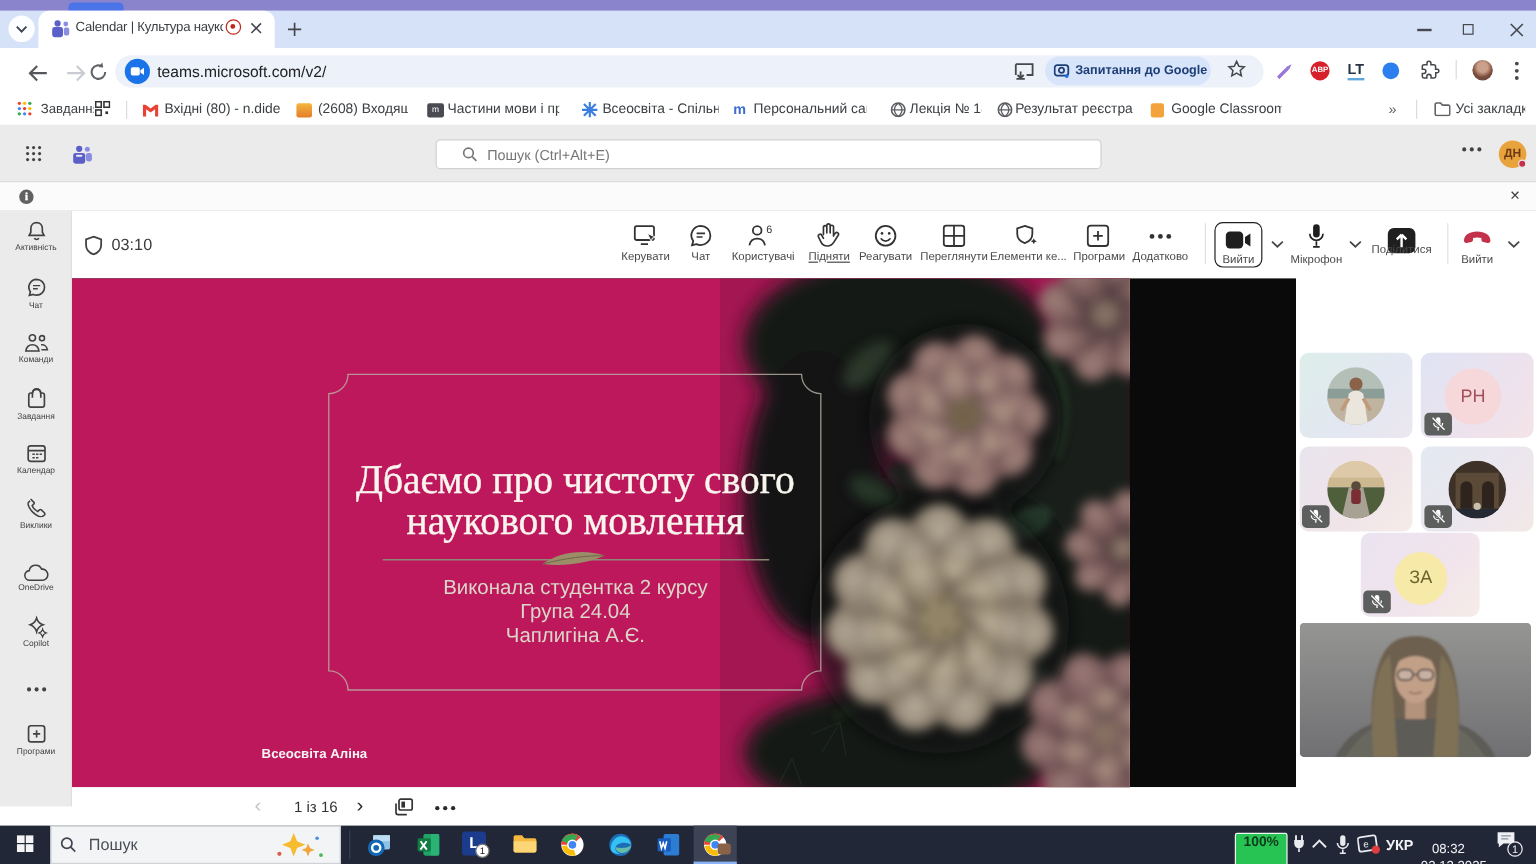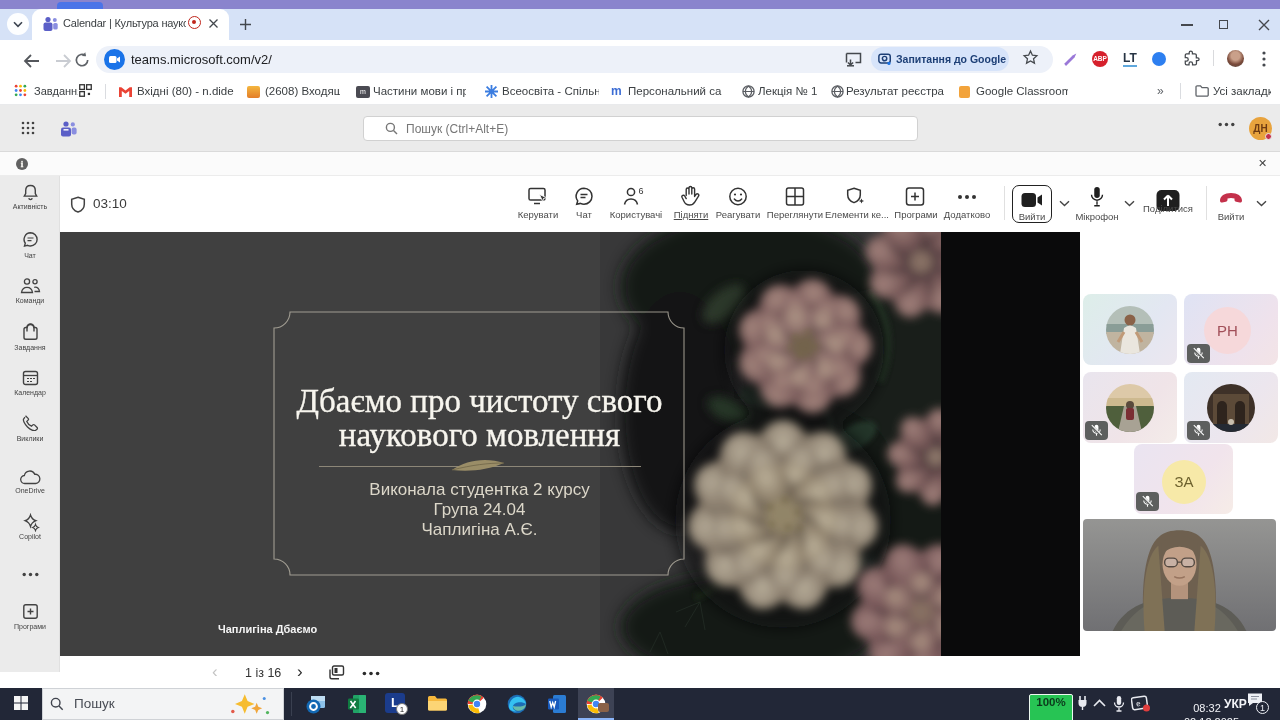--- a/index.html
+++ b/index.html
@@ -401,21 +401,21 @@
   </svg>
 
   <svg class="abs" style="left:22px;top:603px" width="17" height="17" viewBox="0 0 17 17">
     <rect x="1.8" y="1.8" width="13.4" height="13.4" rx="2" fill="none" stroke="#424242" stroke-width="1.4"></rect>
     <path d="M8.5 5.5v6M5.5 8.5h6" stroke="#424242" stroke-width="1.4"></path>
   </svg>
   <div class="sblabel" style="top:623px;">Програми</div>
 
   <div class="abs stage"></div>
 
-  <div class="abs" style="left:60px;top:232px;width:881px;height:424px;overflow:hidden;background:#404040;">
+  <div class="abs" style="left:60px;top:232px;width:881px;height:424px;overflow:hidden;background:#be185d;">
     <svg width="881" height="424" style="position:absolute;left:0;top:0;">
       <defs>
         <filter id="b3" x="-30%" y="-30%" width="160%" height="160%">
             <feGaussianBlur stdDeviation="2.5"></feGaussianBlur>
           </filter>
         <filter id="b4" x="-40%" y="-40%" width="180%" height="180%">
             <feGaussianBlur stdDeviation="5"></feGaussianBlur>
           </filter>
         <filter id="b8" x="-50%" y="-50%" width="200%" height="200%">
             <feGaussianBlur stdDeviation="8"></feGaussianBlur>
@@ -621,21 +621,21 @@
     <div style="position:absolute;left:214px;top:0;width:411px;text-align:center;color:#f7f5ee;
                 font-family:'Liberation Serif',serif;-webkit-text-stroke:0.35px #f7f5ee;">
       <div style="position:absolute;top:150px;width:411px;font-size:34px;white-space:nowrap;left:0;transform:scaleX(0.97);">Дбаємо про чистоту свого</div>
       <div style="position:absolute;top:184px;width:411px;font-size:34px;white-space:nowrap;left:0;transform:scaleX(0.97);">наукового мовлення</div>
     </div>
     <div style="position:absolute;left:214px;top:0;width:411px;text-align:center;color:#dcd7c9;font-family:'Liberation Sans',sans-serif;">
       <div style="position:absolute;top:248px;width:411px;font-size:17px;left:0;">Виконала студентка 2 курсу</div>
       <div style="position:absolute;top:268px;width:411px;font-size:17px;left:0;">Група 24.04</div>
       <div style="position:absolute;top:288px;width:411px;font-size:17px;left:0;">Чаплигіна А.Є.</div>
     </div>
-    <div style="position:absolute;left:158px;top:391px;font-size:11px;font-weight:bold;color:#f5f5f5;">Чаплигіна Дбаємо</div>
+    <div style="position:absolute;left:158px;top:391px;font-size:11px;font-weight:bold;color:#f5f5f5;">Всеосвіта Аліна</div>
   </div>
   <div class="abs bottomnav"></div>
 
   <div class="abs" style="left:212px;top:662px;font-size:17px;color:#c4c4c4;">‹</div>
   <div class="abs" style="left:245px;top:666px;font-size:12.5px;color:#333;">1 із 16</div>
   <div class="abs" style="left:297px;top:662px;font-size:17px;color:#2b2b2b;">›</div>
   <svg class="abs" style="left:328px;top:665px" width="17" height="15" viewBox="0 0 17 15">
     <rect x="4.5" y="1" width="11" height="9" rx="1.5" fill="none" stroke="#333" stroke-width="1.4"></rect>
     <path d="M2 4.5v7.5a1.8 1.8 0 0 0 1.8 1.8H11" fill="none" stroke="#333" stroke-width="1.4"></path>
     <rect x="6.5" y="3" width="3" height="5" fill="#333"></rect>
@@ -859,20 +859,20 @@
   <svg class="abs" style="left:1113px;top:695px" width="12" height="18" viewBox="0 0 12 18">
     <rect x="3.8" y="1" width="4.4" height="9" rx="2.2" fill="#e8eaf0"></rect>
     <path d="M1.5 7.5a4.5 4.5 0 0 0 9 0" fill="none" stroke="#e8eaf0" stroke-width="1.3"></path>
     <path d="M6 13v3M3.5 16h5" stroke="#e8eaf0" stroke-width="1.3"></path>
   </svg>
   <svg class="abs" style="left:1131px;top:695px" width="20" height="17" viewBox="0 0 20 17">
     <rect x="1" y="2" width="15" height="12" rx="2" fill="none" stroke="#e8eaf0" stroke-width="1.5" transform="rotate(-8 8 8)"></rect>
     <text x="5" y="11" font-size="8" fill="#e8eaf0" transform="rotate(-8 8 8)">e</text>
     <circle cx="15.5" cy="13" r="3.5" fill="#e03e3e"></circle>
   </svg>
-  <div class="abs" style="left:1224px;top:697px;color:#f2f3f7;font-size:12px;font-weight:bold;">УКР</div>
+  <div class="abs" style="left:1155px;top:697px;color:#f2f3f7;font-size:12px;font-weight:bold;">УКР</div>
   <div class="abs" style="left:1184px;top:689px;color:#f2f3f7;font-size:11px;text-align:center;width:46px;line-height:14px;margin-top:12px;">08:32<br>02.12.2025</div>
   <svg class="abs" style="left:1247px;top:692px" width="16" height="15" viewBox="0 0 16 15">
     <path d="M1 1.5 H15 V11 H6 L2 14 V11 H1 Z" fill="#eef0f5"></path>
     <path d="M4 4.5h8M4 7h6" stroke="#8a8f9c" stroke-width="1.1"></path>
   </svg>
   <div class="abs" style="left:1256px;top:701px;width:13px;height:13px;border-radius:50%;border:1.3px solid #eef0f5;background:#222737;color:#eef0f5;font-size:9px;text-align:center;line-height:13px;">1</div>
 </div>
 
 </body></html>

